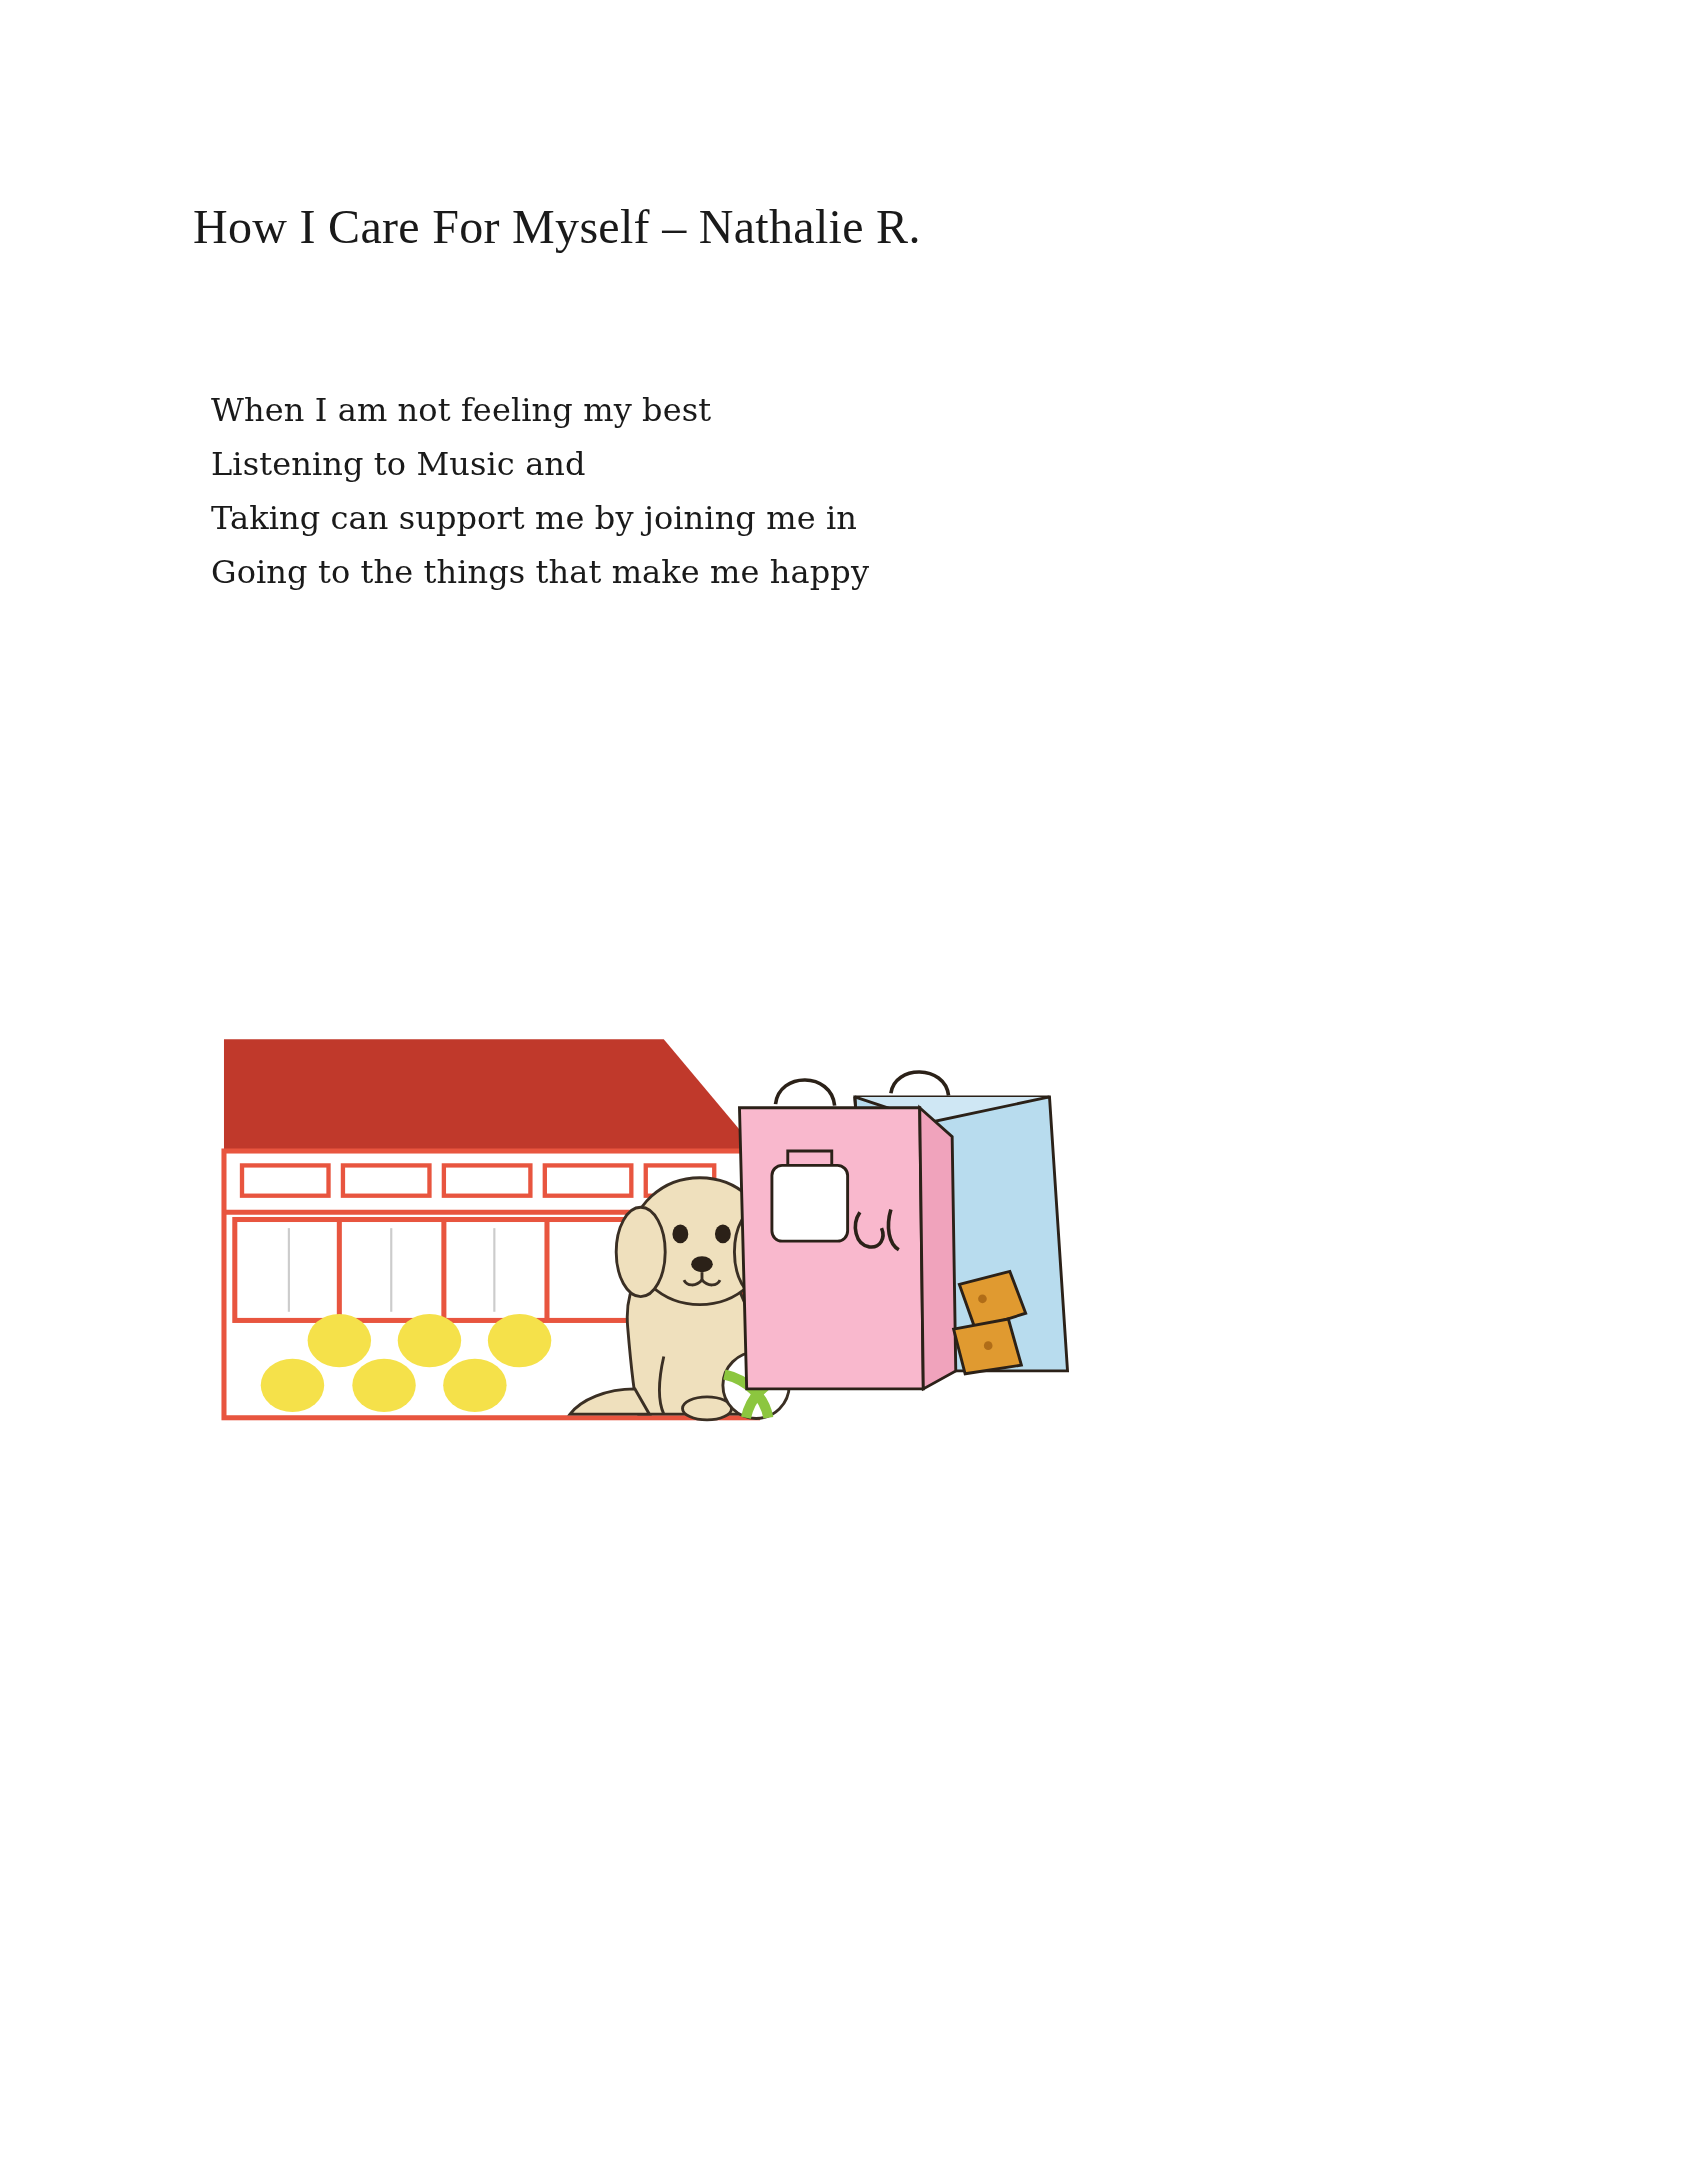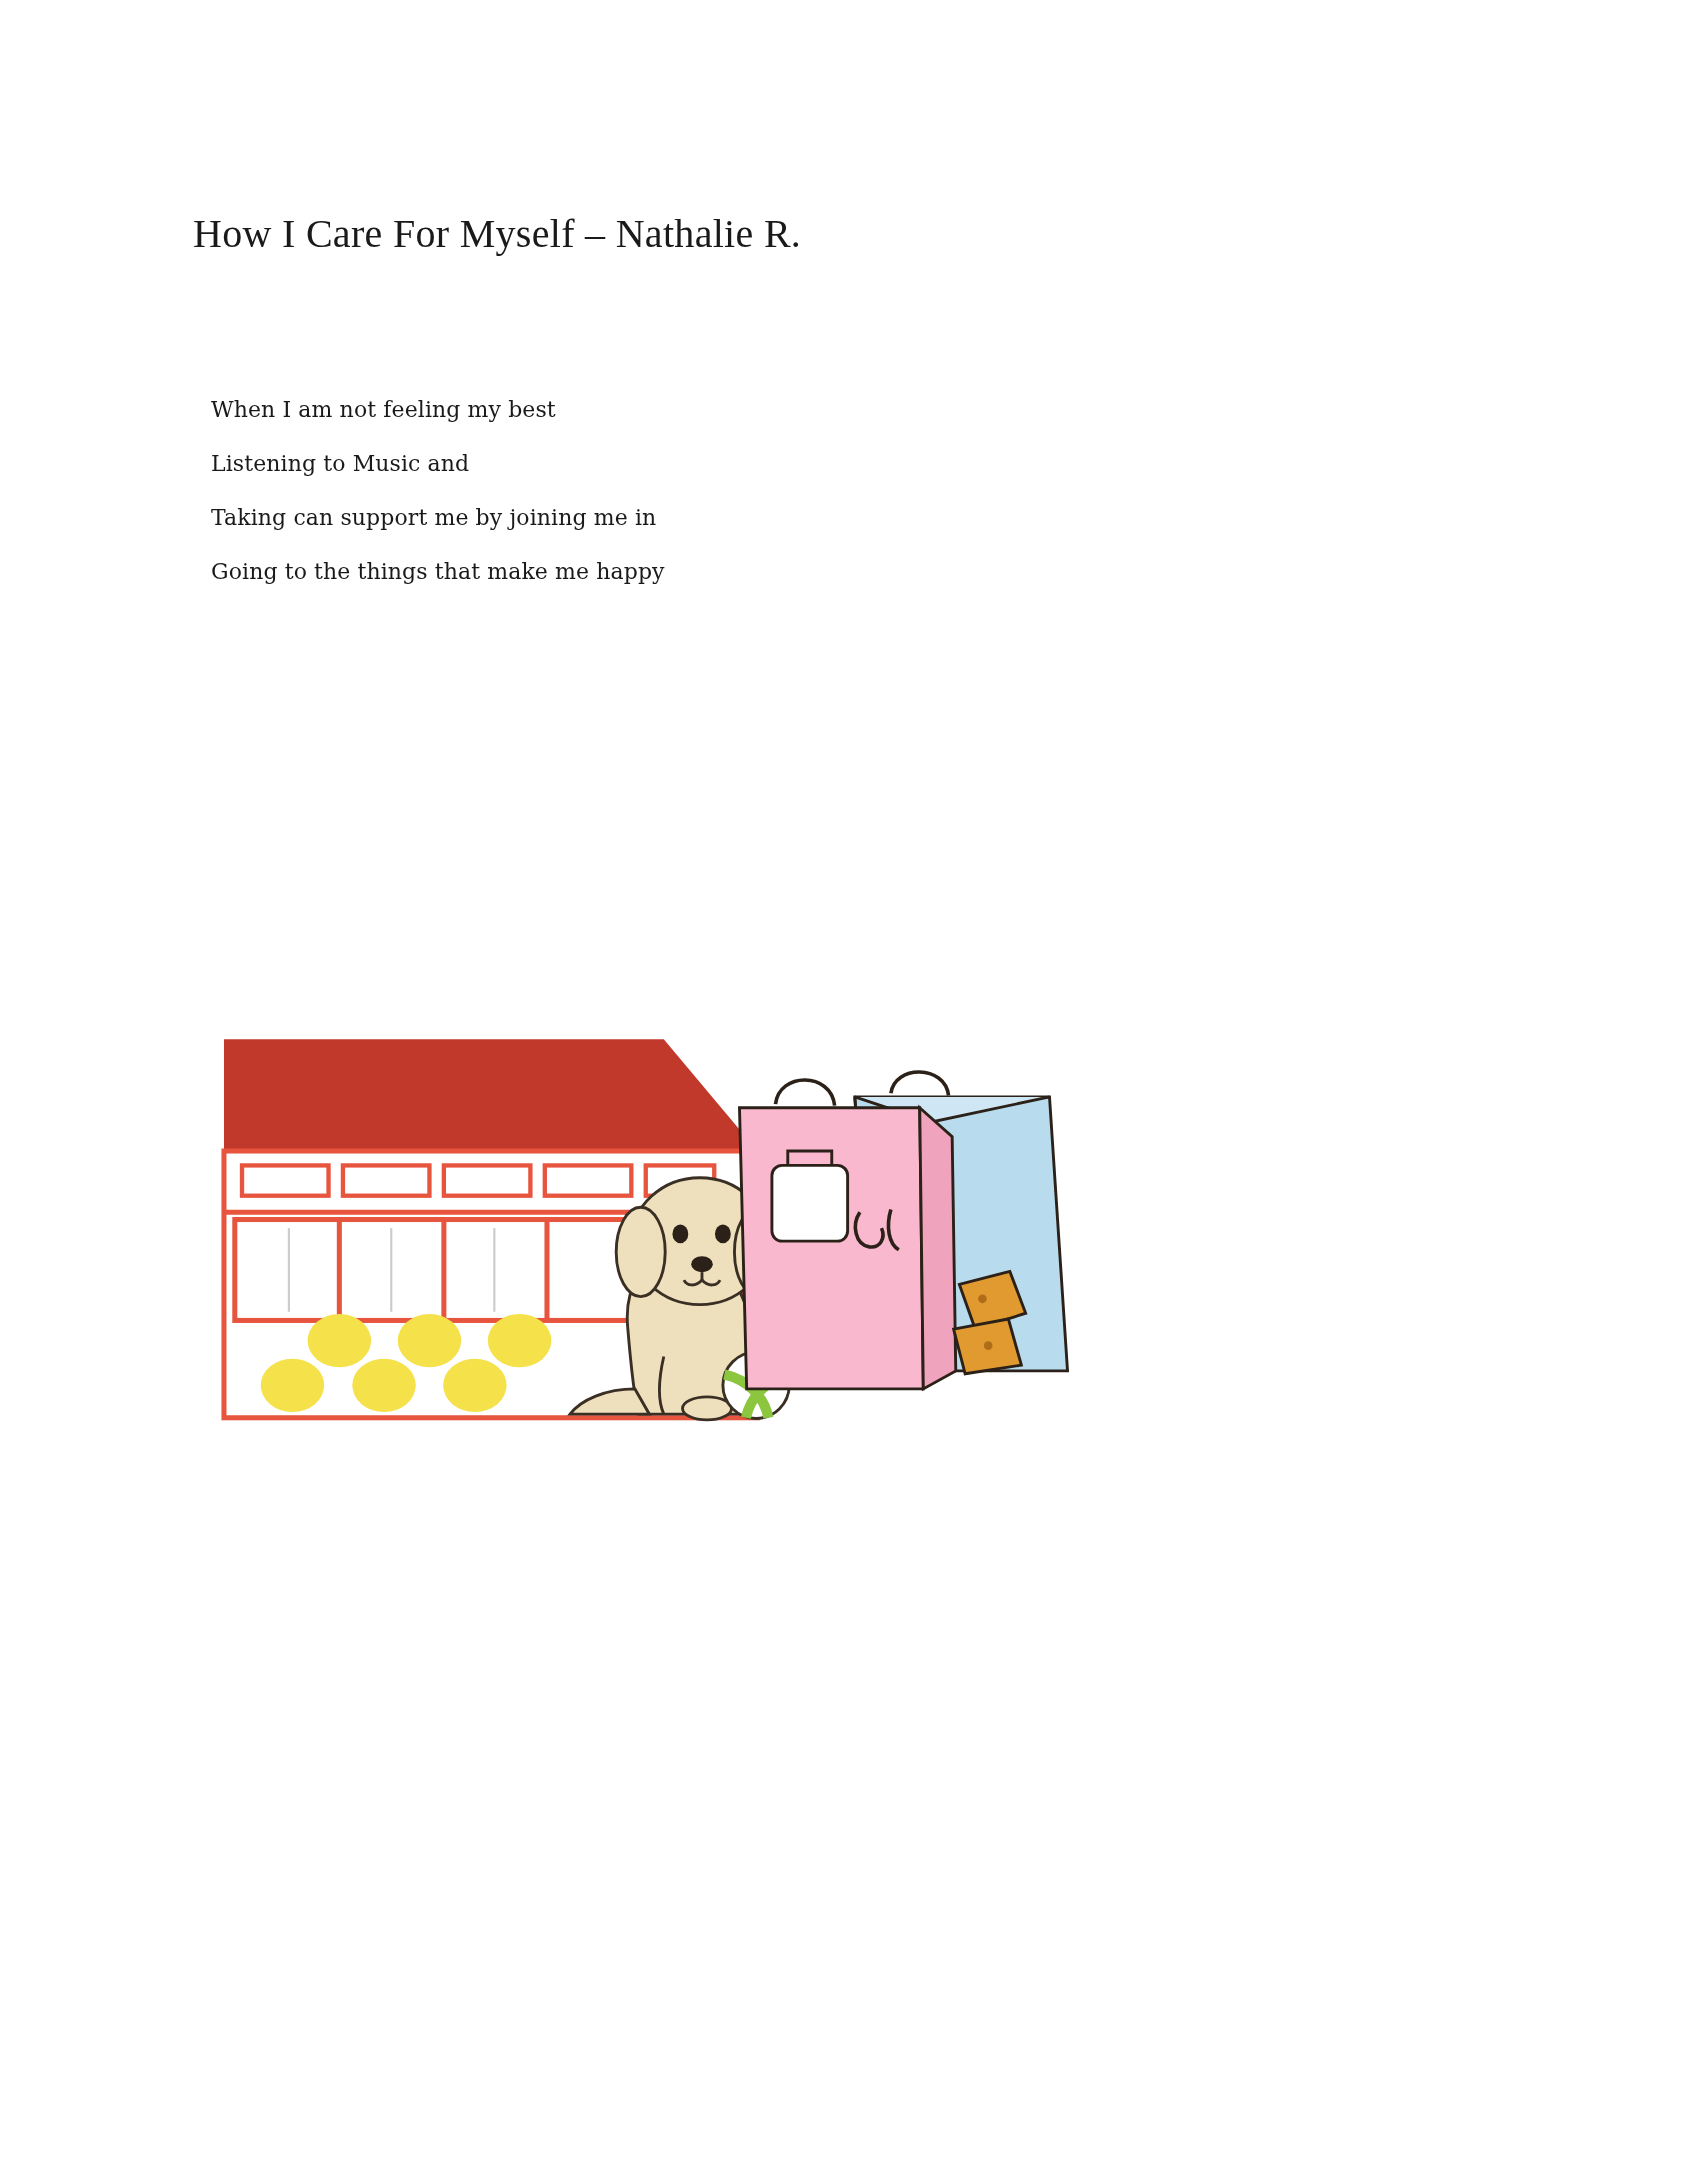--- a/index.html
+++ b/index.html
@@ -15,36 +15,36 @@
     overflow: hidden;
   }
   .page {
     position: absolute;
     inset: 0;
     background: #ffffff;
   }
   .doc-title {
     position: absolute;
     left: 193px;
-    top: 210px;
+    top: 199px;
     font-family: "Liberation Serif", serif;
-    font-size: 40px;
+    font-size: 48px;
     color: #1a1a1a;
     letter-spacing: 0.3px;
     white-space: nowrap;
   }
   .poem {
     position: absolute;
     left: 211px;
     top: 383px;
     width: 1010px;
   }
   .poem-line {
     font-family: "DejaVu Serif", "Liberation Serif", serif;
-    font-size: 22px;
+    font-size: 32px;
     line-height: 54px;
     color: #1a1a1a;
     white-space: nowrap;
     letter-spacing: 0.1px;
   }
   .illustration {
     position: absolute;
     left: 202px;
     top: 996px;
     width: 1111px;

